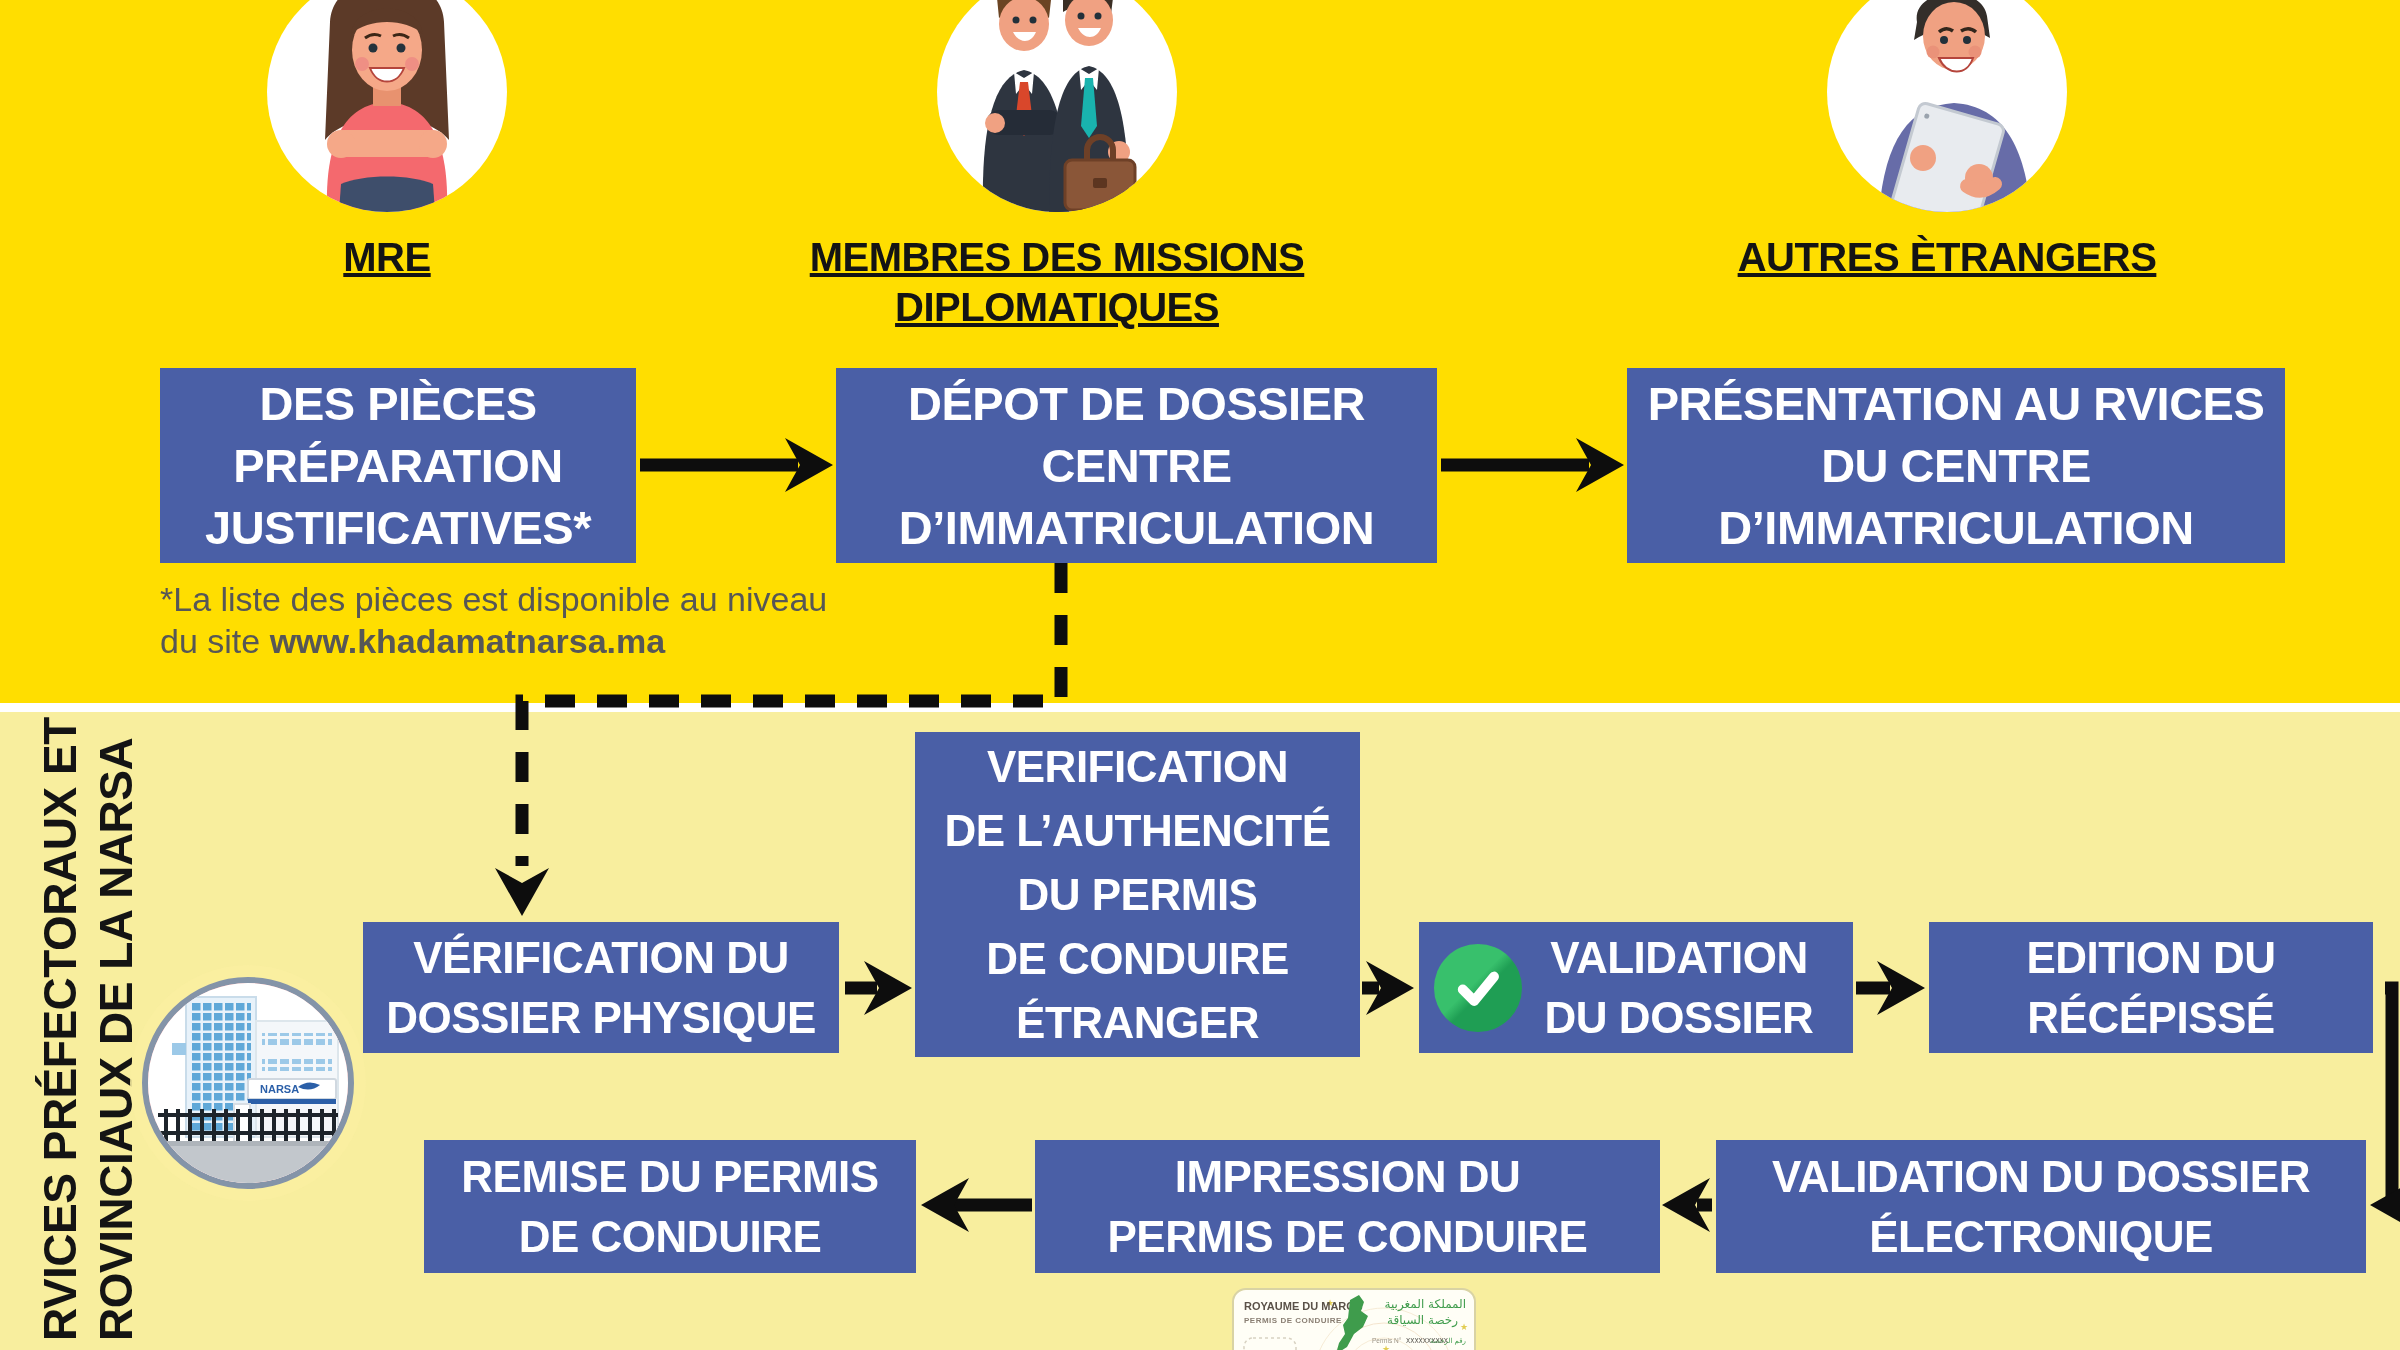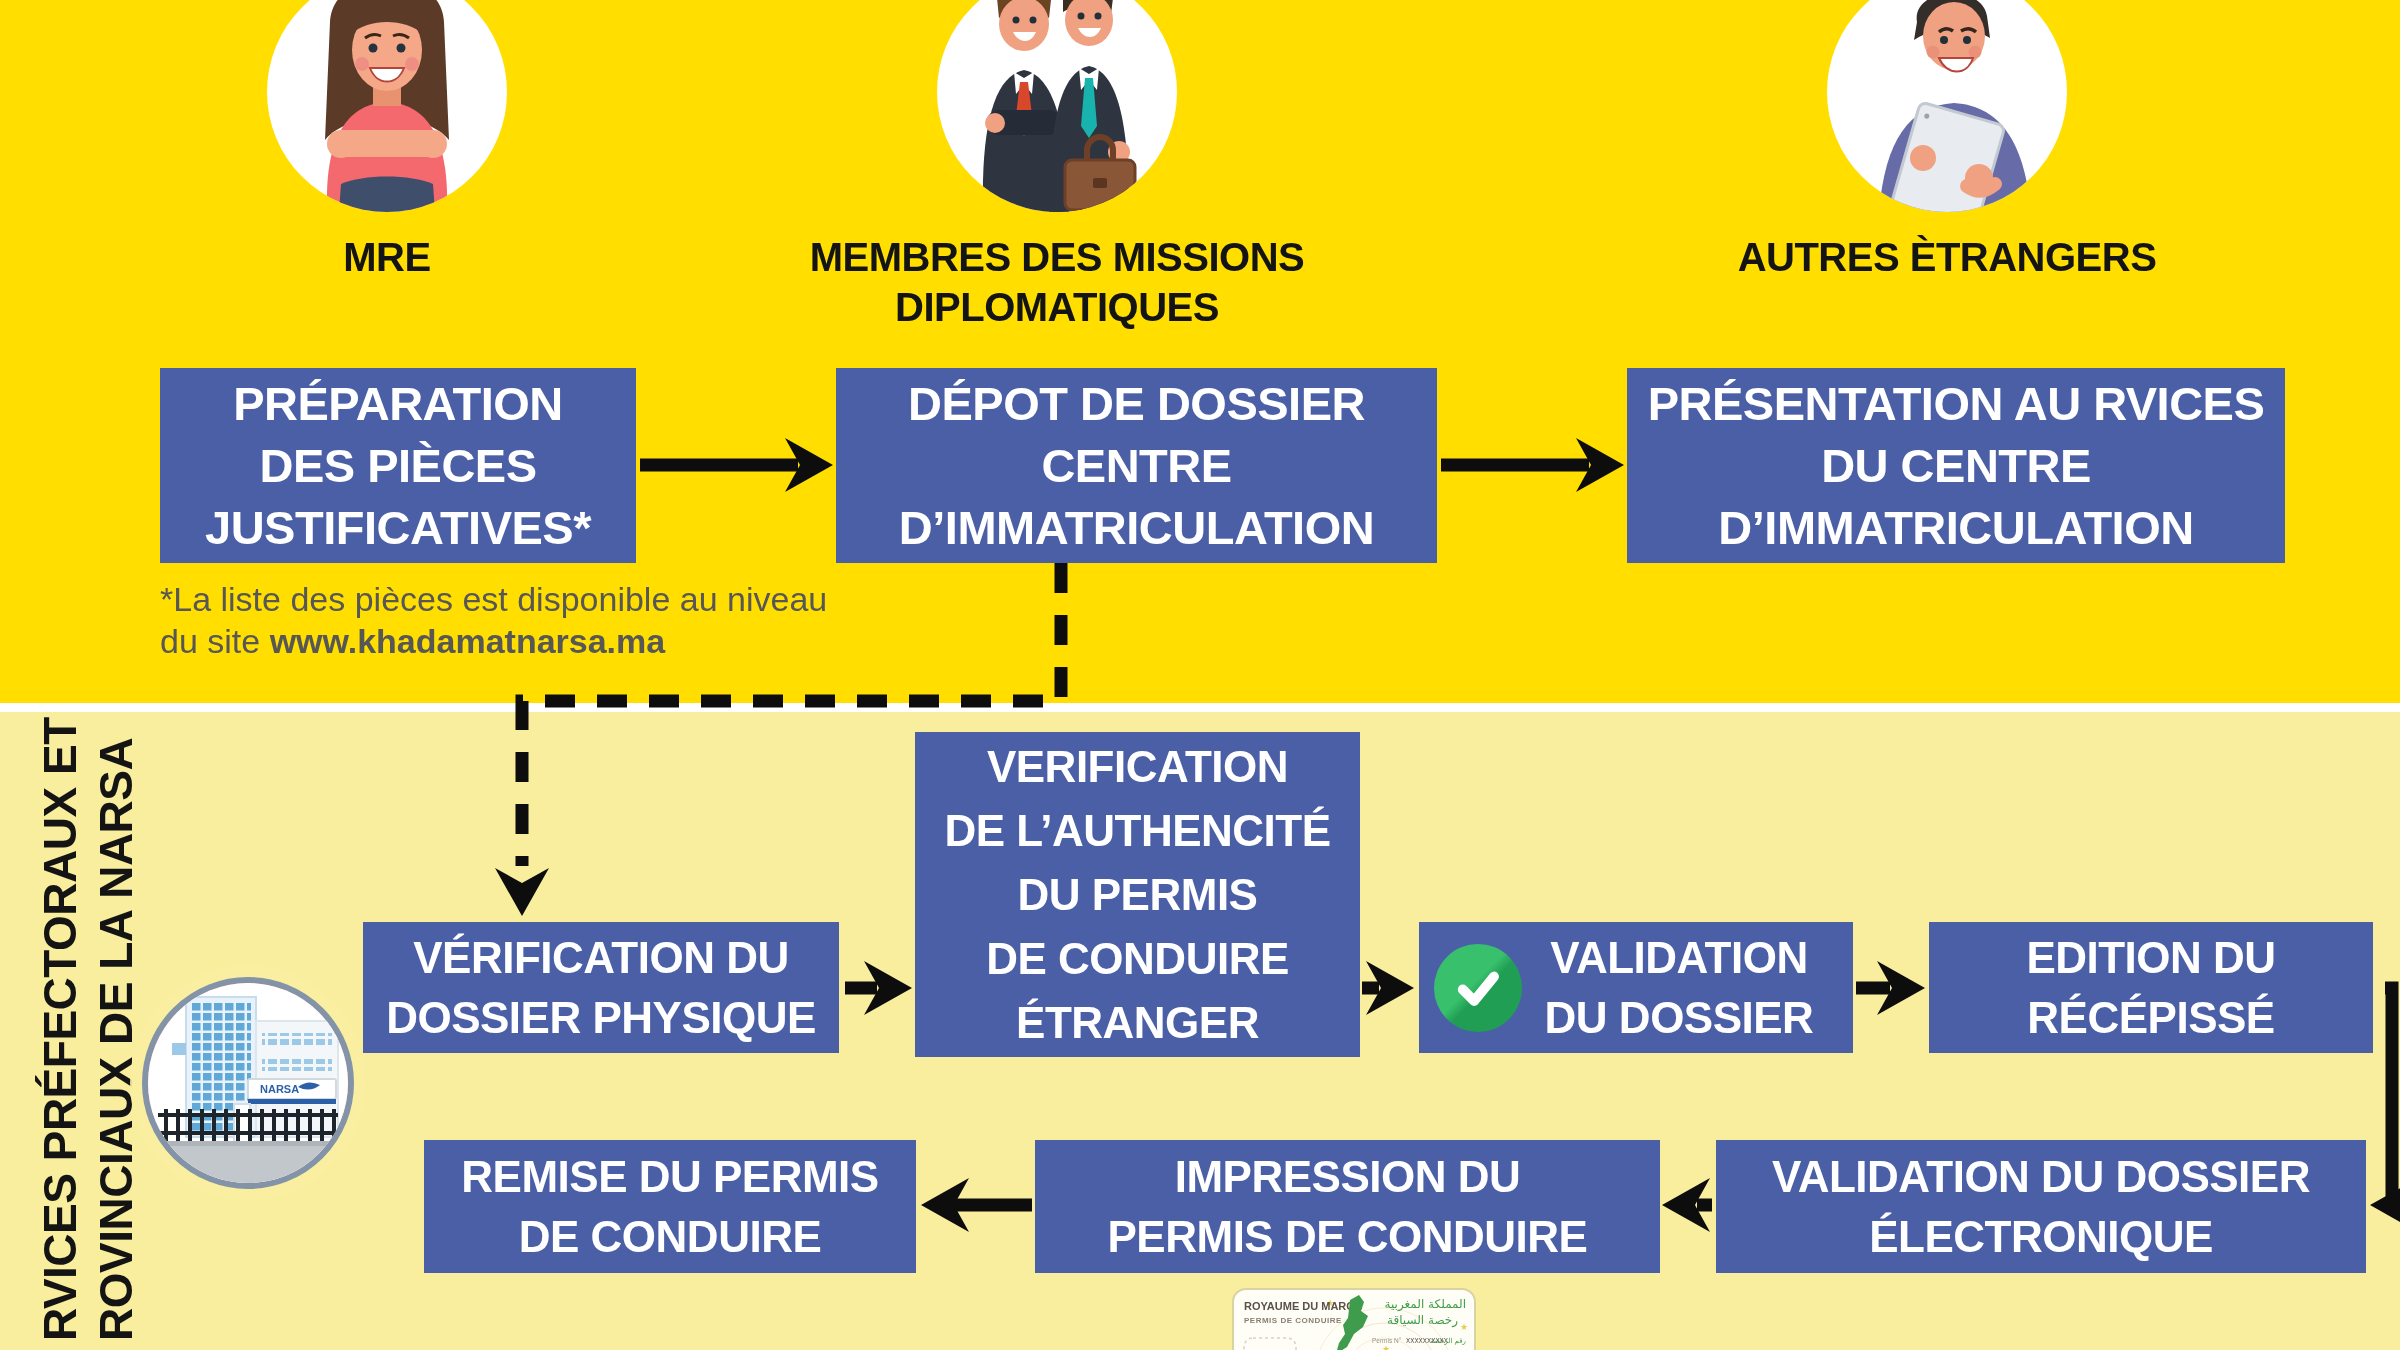--- a/index.html
+++ b/index.html
@@ -5,21 +5,21 @@
   html,body{margin:0;padding:0;background:#777;}
   #page{position:relative;width:2400px;height:1350px;overflow:hidden;background:#FFDE00;
         font-family:"Liberation Sans",sans-serif;}
   #section-bottom{position:absolute;left:0;top:712px;width:2400px;height:638px;background:#F8EE9E;}
   #section-divider{position:absolute;left:0;top:703px;width:2400px;height:9px;background:#FFFFFF;}
 
   .avatar-circle{position:absolute;width:240px;height:240px;border-radius:50%;background:#FFFFFF;overflow:hidden;}
   .avatar-circle svg{display:block;}
 
   .actor-label{position:absolute;color:#141414;font-weight:700;font-size:40px;line-height:50px;
-               text-align:center;letter-spacing:-0.5px;}
+               text-align:center;letter-spacing:-0.5px;text-decoration:underline;}
 
   .bluebox{position:absolute;background:#4A5FA6;color:#FFFFFF;font-weight:700;
            display:flex;flex-direction:column;justify-content:center;align-items:center;
            text-align:center;letter-spacing:-0.5px;}
   .bluebox span{display:block;}
   .fs-r1 span{font-size:47px;line-height:62px;}
   .fs-r2 span{font-size:44px;line-height:60px;}
   .fs-tall span{font-size:44px;line-height:64px;}
 
   #footnote{position:absolute;left:160px;top:578px;width:760px;font-size:34px;line-height:42px;
@@ -128,22 +128,22 @@
   </div>
   <div class="actor-label" style="left:782px;top:232px;width:550px;">
     <span style="display:block;">MEMBRES DES MISSIONS</span>
     <span style="display:block;">DIPLOMATIQUES</span>
   </div>
   <div class="actor-label" style="left:1697px;top:232px;width:500px;">
     <span>AUTRES ÈTRANGERS</span>
   </div>
 
   <div class="bluebox fs-r1" style="left:160px;top:368px;width:476px;height:195px;">
+    <span>DES PIÈCES</span>
     <span>PRÉPARATION</span>
-    <span>DES PIÈCES</span>
     <span>JUSTIFICATIVES*</span>
   </div>
   <div class="bluebox fs-r1" style="left:836px;top:368px;width:601px;height:195px;">
     <span>DÉPOT DE DOSSIER</span>
     <span>CENTRE</span>
     <span>D’IMMATRICULATION</span>
   </div>
   <div class="bluebox fs-r1" style="left:1627px;top:368px;width:658px;height:195px;">
     <span>PRÉSENTATION AU RVICES</span>
     <span>DU CENTRE</span>

